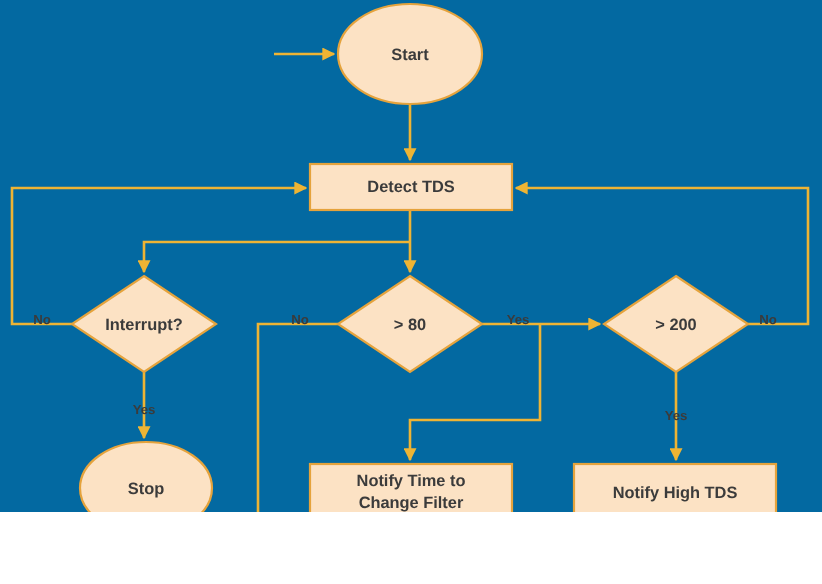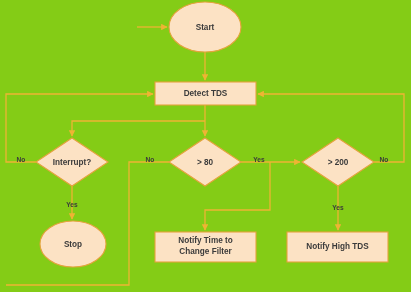--- a/index.html
+++ b/index.html
@@ -6,22 +6,22 @@
     margin: 0;
     padding: 0;
     background: #ffffff;
   }
   body {
     font-family: "Liberation Sans", sans-serif;
   }
   #canvas {
     position: relative;
     width: 411px;
-    height: 292px;
-    background: #84cc16;
+    height: 256px;
+    background: #0369a1;
     overflow: hidden;
   }
   #flow-svg {
     position: absolute;
     left: 0;
     top: 0;
     width: 411px;
     height: 292px;
   }
   .node-label {

